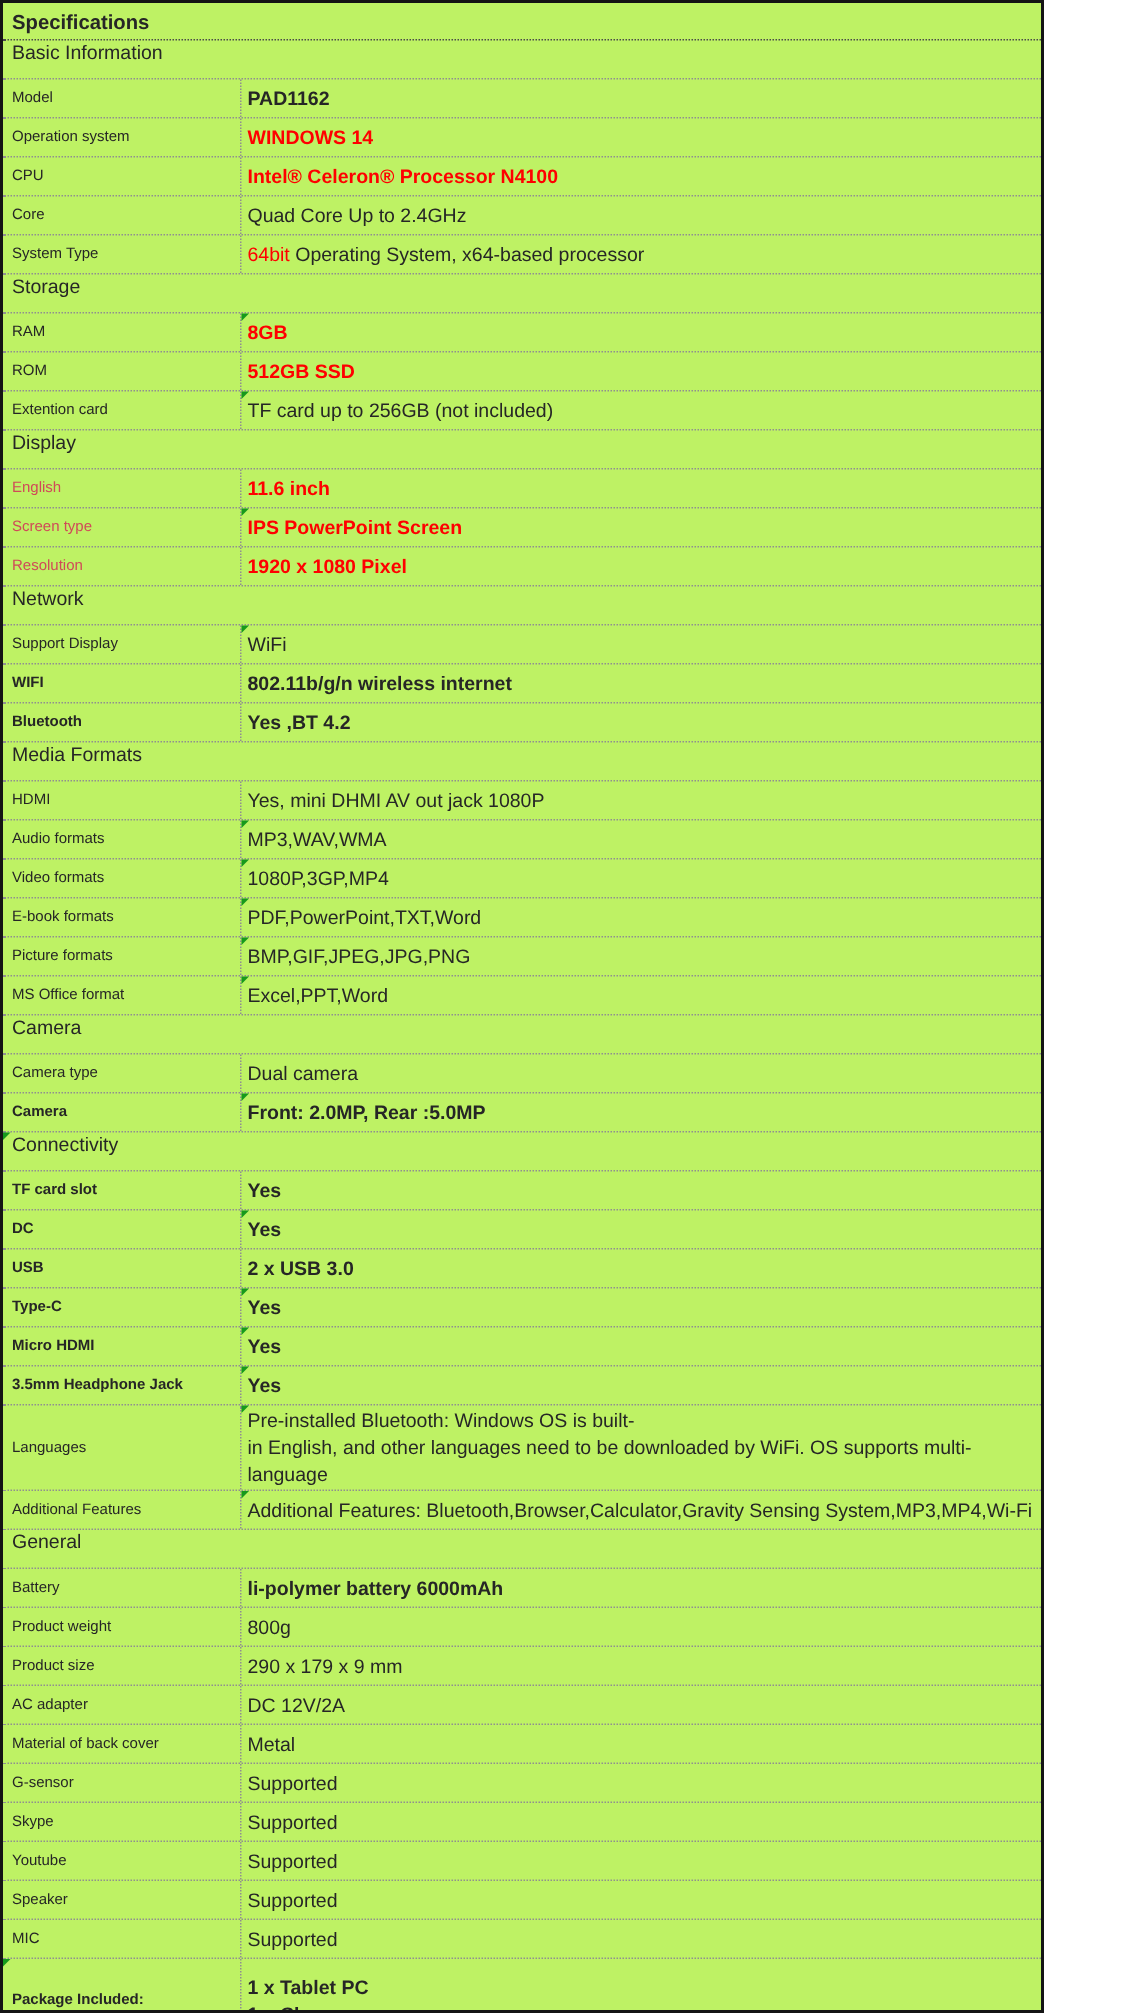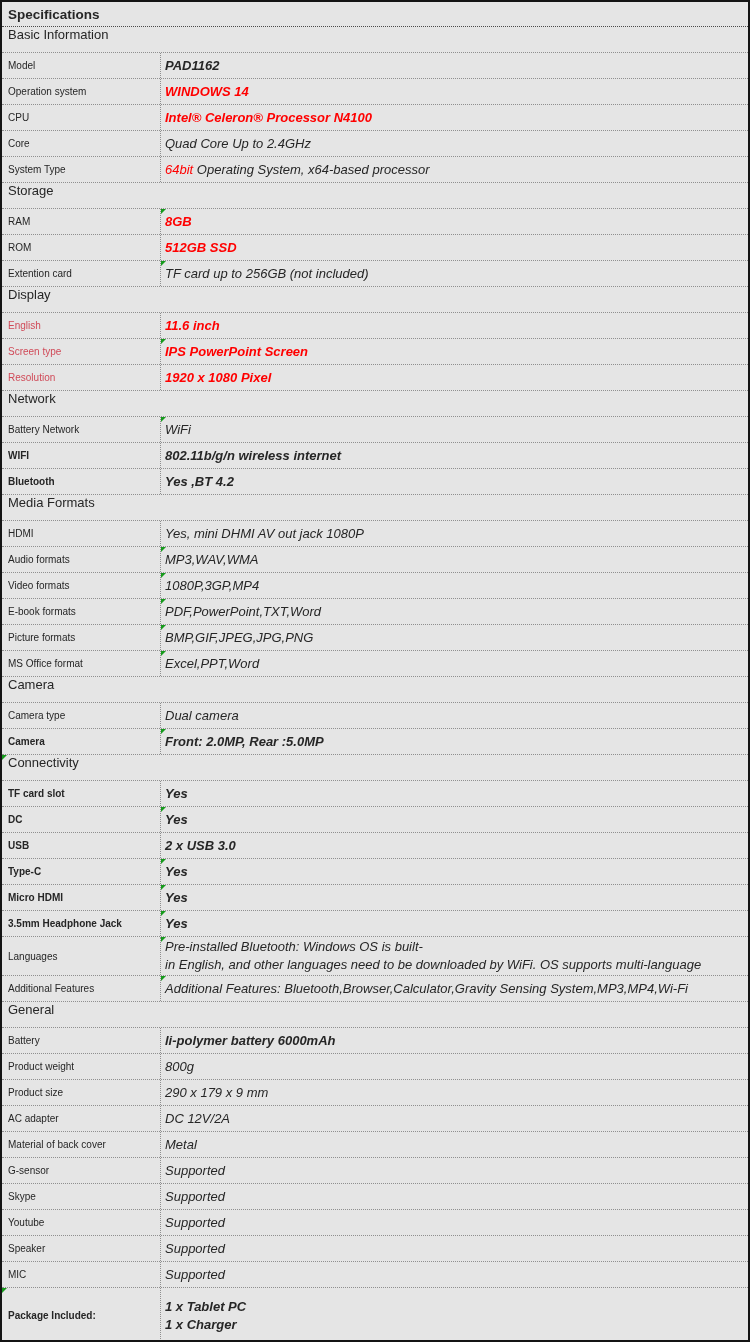--- a/index.html
+++ b/index.html
@@ -6,24 +6,24 @@
     --red:#ff0000;
     --label-red:#d04a58;
     --ink:#262626;
     --grid:#8f8f8f;
     --green:#169a1c;
   }
   html,body{margin:0;padding:0;background:#fff;}
   body{font-family:"Liberation Sans","DejaVu Sans",sans-serif;color:var(--ink);}
   .spec-table{
     box-sizing:border-box;
-    width:750px;height:1342px;
+    width:696px;height:1342px;
     border:2px solid #141414;
     overflow:hidden;
-    background:#e5e5e5;
+    background:#bef264;
   }
   .row{
     box-sizing:border-box;
     display:flex;align-items:stretch;
     border-bottom:1px dotted var(--grid);
     min-height:26px;
   }
   .header-row{
     box-sizing:border-box;
     display:flex;align-items:center;
@@ -51,21 +51,20 @@
     overflow:hidden;
   }
   .value-cell{
     box-sizing:border-box;
     flex:1 1 auto;
     display:flex;flex-direction:column;justify-content:center;
     position:relative;
     border-left:1px dotted var(--grid);
     padding:1px 4px 1px 4px;
     font-size:13px;
-    font-style:italic;
   }
   .value-line{line-height:18px;}
   .b{font-weight:bold;}
   .r{color:var(--red);}
   .lr{color:var(--label-red);}
   .tri{
     position:absolute;top:0;left:0;
     width:0;height:0;
     border-top:5px solid var(--green);
     border-right:5px solid transparent;
@@ -177,21 +176,21 @@
         </div>
         <div class="value-cell">
           <span class="value-line b r">1920 x 1080 Pixel</span>
         </div>
       </div>
       <div class="section-row">
         <span>Network</span>
       </div>
       <div class="row">
         <div class="label-cell">
-          <span>Battery Network</span>
+          <span>Support Display</span>
         </div>
         <div class="value-cell">
           <span class="tri"></span>
           <span class="value-line ">WiFi</span>
         </div>
       </div>
       <div class="row">
         <div class="label-cell">
           <span class="b">WIFI</span>
         </div>

